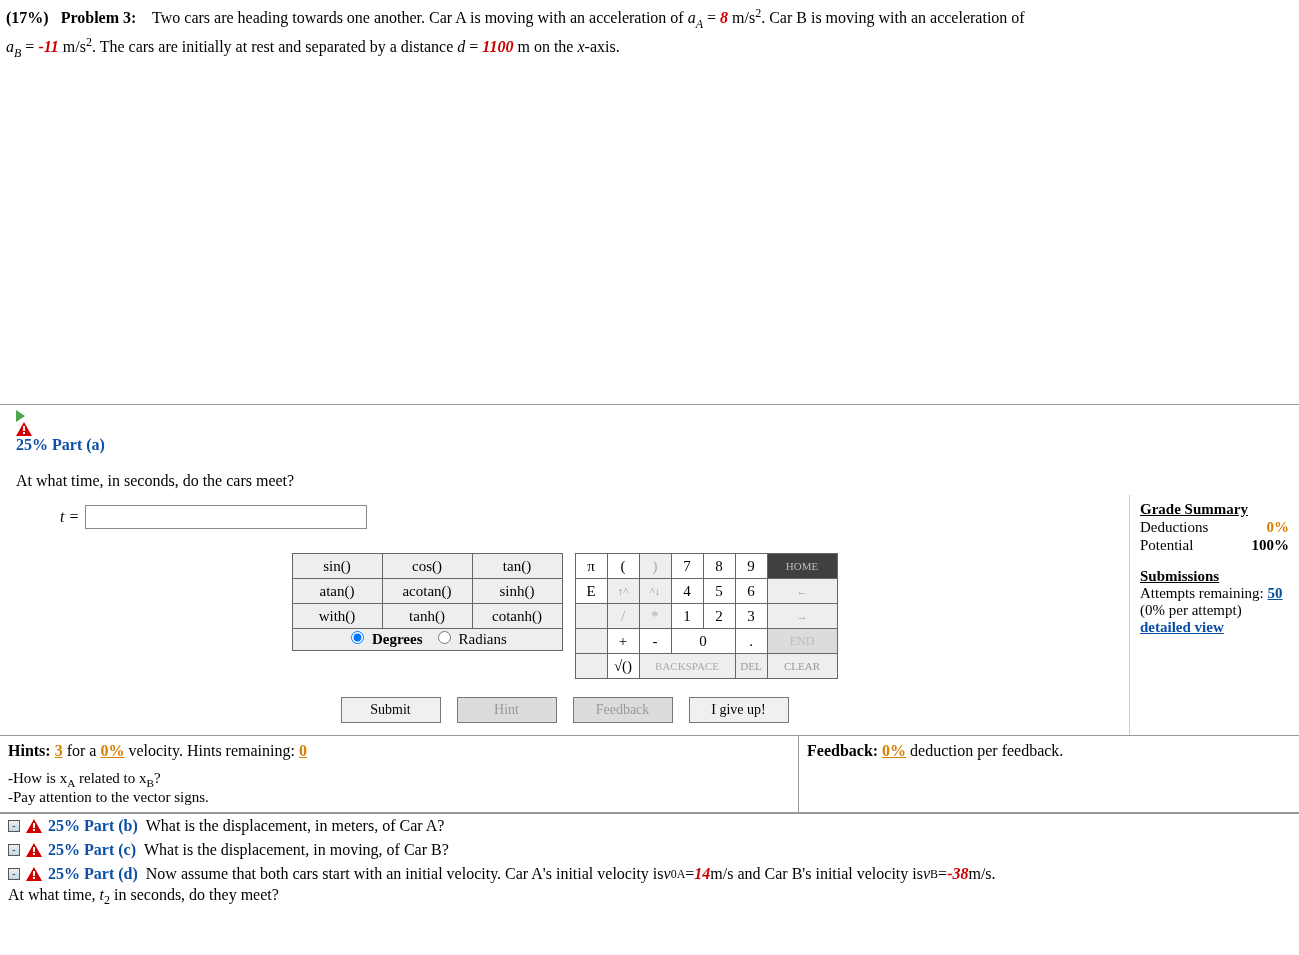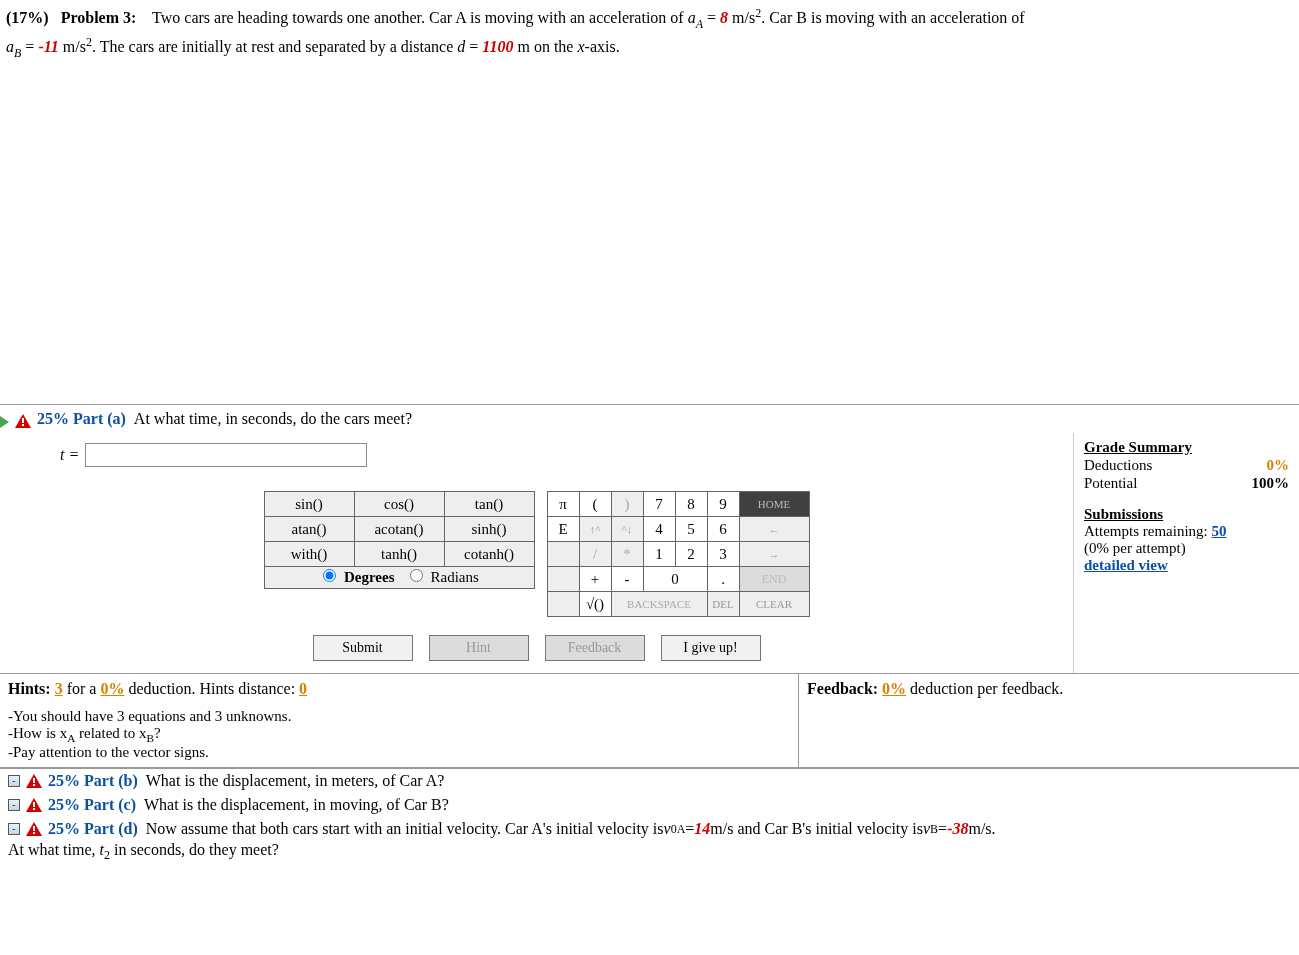--- a/index.html
+++ b/index.html
@@ -6,32 +6,32 @@
     body { font-family: "Times New Roman", serif; font-size: 16px; color: #000; background: #fff; }
     .container { width: 1299px; }
     .problem-header { padding: 4px 6px; line-height: 1.5; }
     .bold { font-weight: bold; }
     .red { color: #cc0000; font-weight: bold; font-style: italic; }
     .italic { font-style: italic; }
     .sup { vertical-align: super; font-size: 0.75em; }
     .sub { vertical-align: sub; font-size: 0.75em; }
     .spacer { height: 339px; }
     .part-a-wrap { border: 1px solid #999; border-left: none; border-right: none; }
-    .part-header { padding: 5px 0; display: flex; align-items: flex-end; }
+    .part-header { padding: 5px 16px; display: flex; align-items: flex-start; flex-direction: column; }
     .triangle-right { width: 0; height: 0; border-top: 6px solid transparent; border-bottom: 6px solid transparent; border-left: 9px solid #4da64d; margin-right: 6px; }
     .warn-icon { display: inline-block; position: relative; width: 16px; height: 14px; margin-right: 6px; vertical-align: middle; }
     .warn-icon svg { width: 16px; height: 14px; }
     .part-label { color: #0b4fa6; font-weight: bold; }
     .expand-box { display: inline-block; width: 12px; height: 12px; border: 1px solid #555; background: linear-gradient(#e8f0f8,#c0d8e8); margin-right: 6px; vertical-align: middle; font-size: 10px; line-height: 10px; text-align: center; color: #333; font-family: sans-serif; }
     .answer-row { padding: 10px 0 16px 60px; display: flex; align-items: center; }
     .answer-row .eq { font-style: italic; margin-right: 6px; }
     .answer-input { width: 282px; height: 24px; border: 1px solid #888; padding: 2px 4px; font-family: inherit; }
     .main-content { display: flex; }
     .left-col { flex: 1; }
-    .right-col { width: 226px; padding: 6px 10px; border-left: 1px solid #ccc; font-size: 15px; }
+    .right-col { width: 170px; padding: 6px 10px; border-left: 1px solid #ccc; font-size: 15px; }
     .right-col .hdr { font-weight: bold; text-decoration: underline; }
     .right-col .row { display: flex; justify-content: space-between; margin: 1px 0; }
     .right-col .orange { color: #d98000; font-weight: bold; }
     .right-col .blue-link { color: #0b4fa6; font-weight: bold; text-decoration: underline; cursor: pointer; }
     .right-col .section-gap { margin-top: 14px; }
     .keypad-area { display: flex; justify-content: center; padding: 8px 0 4px; gap: 12px; }
     .func-table, .num-table { border-collapse: collapse; }
     .func-table td, .num-table td { border: 1px solid #666; text-align: center; vertical-align: middle; background: #eee; font-family: "Times New Roman", serif; font-size: 15px; cursor: pointer; height: 25px; }
     .func-table td { width: 90px; }
     .num-table td { width: 32px; }
@@ -193,24 +193,23 @@
         <div class="section-gap hdr">Submissions</div>
         <div><span>Attempts remaining: </span><span class="u-blue">50</span></div>
         <div><span>(0% per attempt)</span></div>
         <div><span class="blue-link">detailed view</span></div>
       </div>
     </div>
 
     <div class="hints-feedback">
       <div class="hints-col">
         <div>
-          <span class="bold">Hints: </span><span class="u-orange">3</span><span> for a </span><span class="u-orange">0%</span><span> deduction. Hints distance: </span><span class="u-orange">0</span>
+          <span class="bold">Hints: </span><span class="u-orange">3</span><span> for a </span><span class="u-orange">0%</span><span> velocity. Hints remaining: </span><span class="u-orange">0</span>
         </div>
         <div class="hints-list">
-          <div>-You should have 3 equations and 3 unknowns.</div>
           <div>-How is <span>x</span><span class="sub">A</span> related to <span>x</span><span class="sub">B</span>?</div>
           <div>-Pay attention to the vector signs.</div>
         </div>
       </div>
       <div class="feedback-col">
         <span class="bold">Feedback: </span><span class="u-orange">0%</span><span> deduction per feedback.</span>
       </div>
     </div>
   </div>
 

